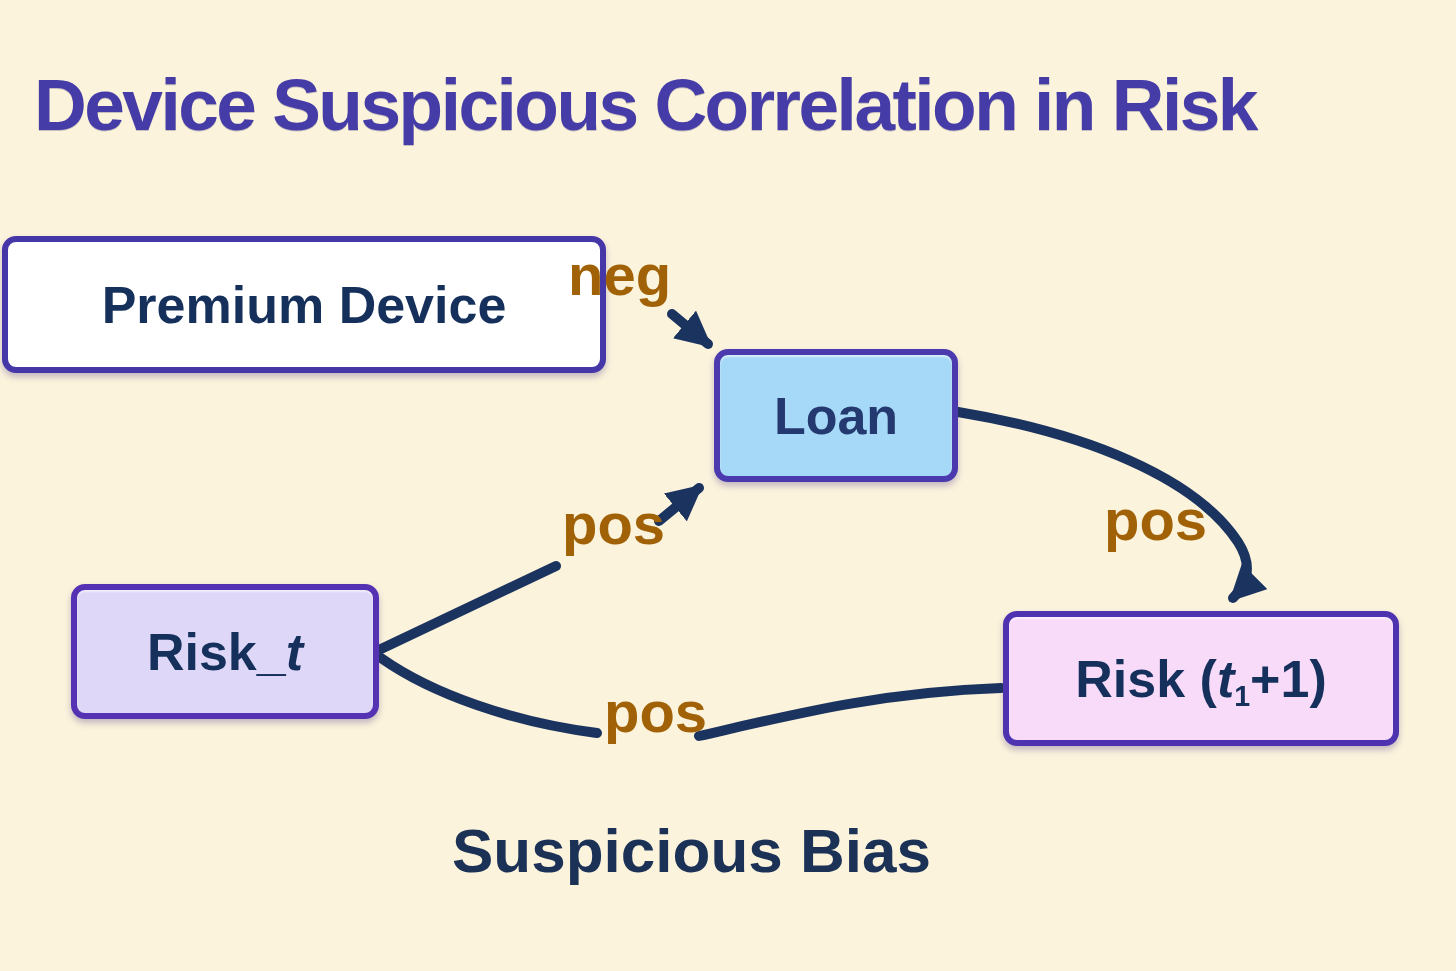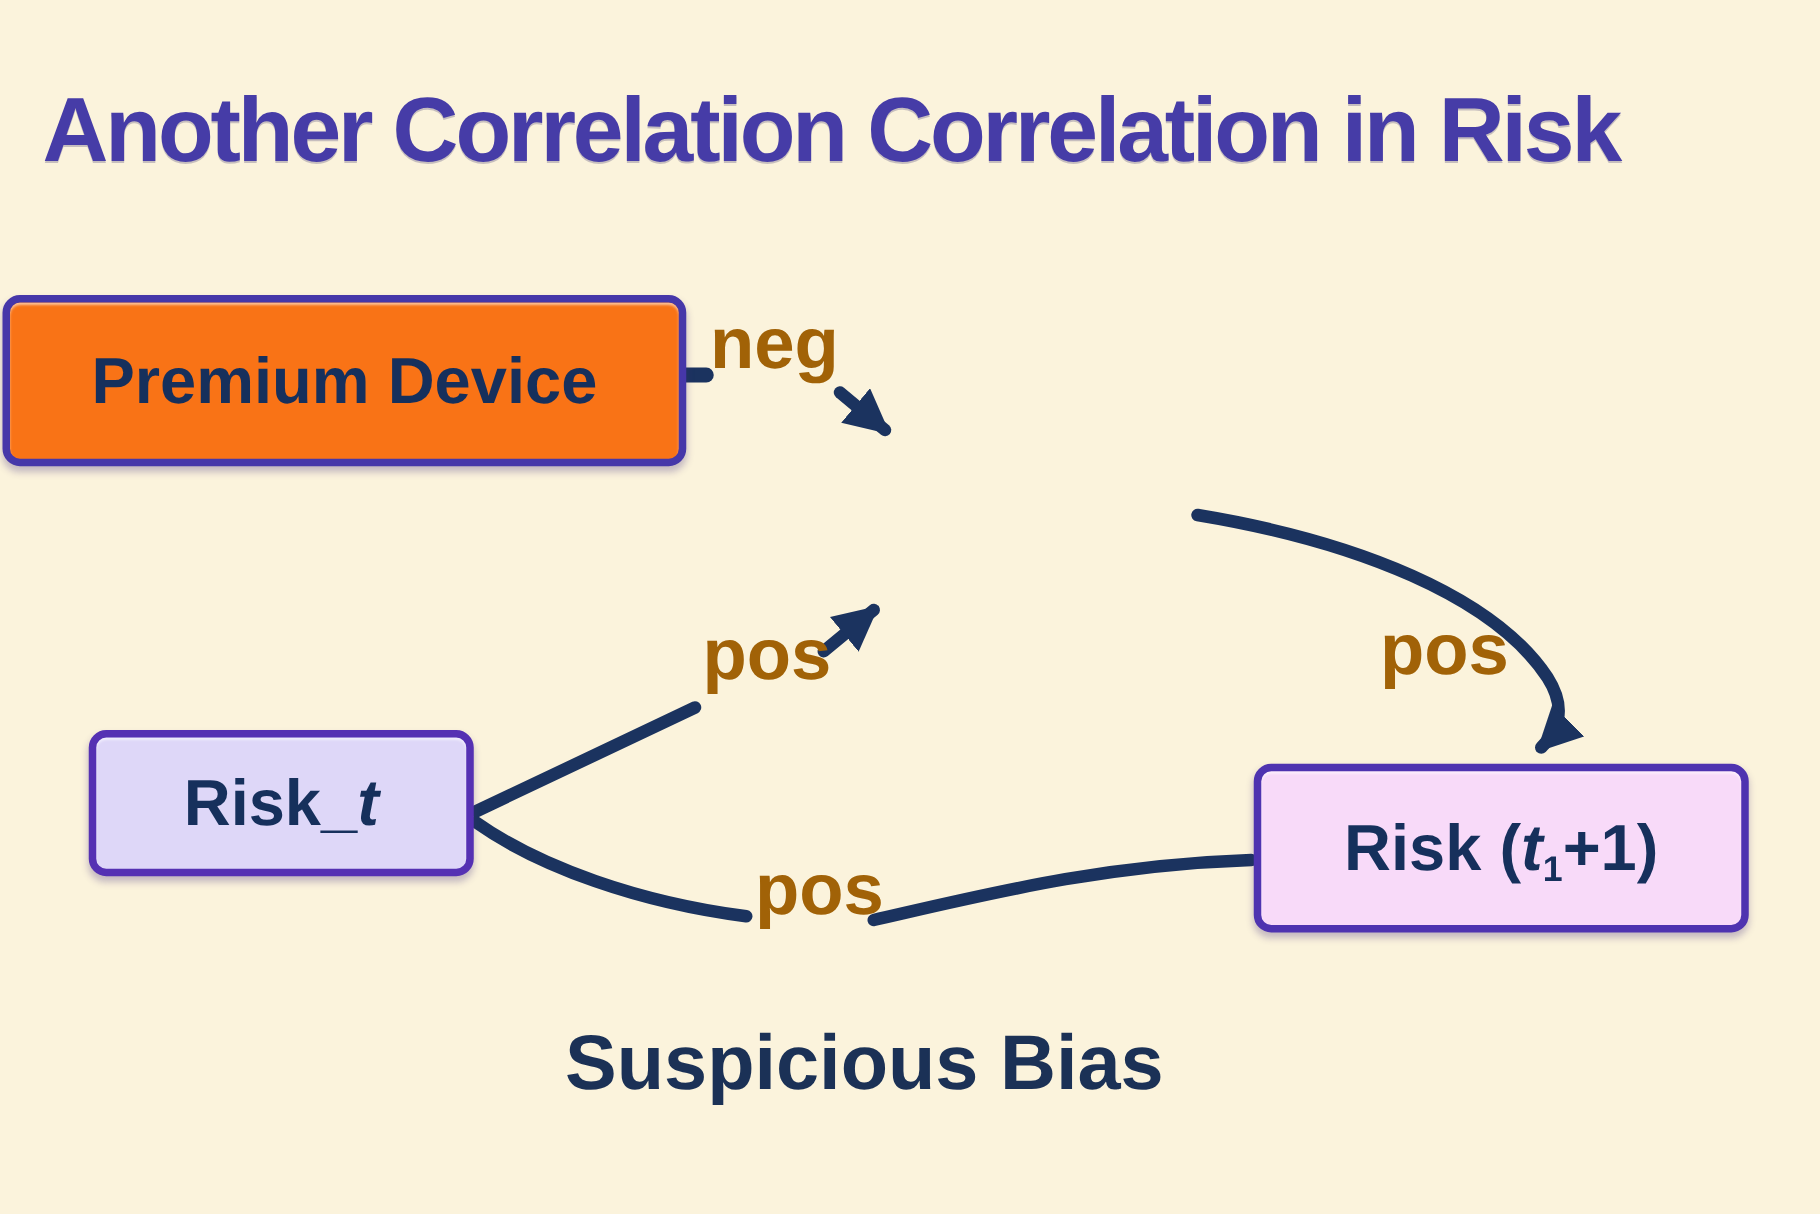--- a/index.html
+++ b/index.html
@@ -38,23 +38,23 @@
     display: flex;
     align-items: center;
     justify-content: center;
     font-size: 52px;
     font-weight: 700;
     color: #16305c;
     box-shadow: 0 4px 6px rgba(70,50,130,0.30), inset 0 2px 2px rgba(255,255,255,0.55);
     white-space: nowrap;
     line-height: 1;
   }
-  .node-premium { left: 2px;    top: 236px; width: 547px; height: 137px; background: #f97316; border-color: #4637a9; }
+  .node-premium { left: 2px;    top: 236px; width: 604px; height: 137px; background: #ffffff; border-color: #4637a9; }
   .node-loan    { left: 714px;  top: 349px; width: 244px; height: 133px; background: #a6d9f7; border-color: #4a3aae; color: #24396f; }
-  .node-riskt   { left: 71px;   top: 584px; width: 308px; height: 117px; background: #ded7f8; border-color: #5531b3; justify-content: center; }
+  .node-riskt   { left: 71px;   top: 584px; width: 308px; height: 135px; background: #ded7f8; border-color: #5531b3; justify-content: center; }
   .node-riskt1  { left: 1003px; top: 611px; width: 396px; height: 135px; background: #f8daf9; border-color: #4e33b0; }
   .node i { font-style: italic; }
   .sub { font-size: 0.55em; vertical-align: baseline; position: relative; top: 0.32em; }
   .edge-label {
     position: absolute;
     font-size: 58px;
     font-weight: 700;
     color: #a16207;
     line-height: 1;
     white-space: nowrap;
@@ -72,21 +72,21 @@
     color: #1b3156;
     line-height: 1;
     white-space: nowrap;
   }
 </style>
 </head>
 <body>
 
 <div class="canvas">
 
-  <h1 class="title">Another Correlation Correlation in Risk</h1>
+  <h1 class="title">Device Suspicious Correlation in Risk</h1>
 
   <svg class="edges-layer" width="1456" height="971" viewBox="0 0 1456 971" xmlns="http://www.w3.org/2000/svg">
     <defs>
       <marker id="ah" viewBox="0 0 10 10" refX="8.5" refY="5" markerWidth="3.6" markerHeight="3.6" orient="auto-start-reverse">
         <path d="M0 0 L10 5 L0 10 z" fill="#1b335f"></path>
       </marker>
     </defs>
     <g stroke="#1b335f" fill="none" stroke-linecap="round" stroke-linejoin="round">
       <path d="M 527 300 H 565" stroke-width="12"></path>
       <path d="M 672 314 L 708 344" stroke-width="10" marker-end="url(#ah)"></path>
@@ -95,20 +95,23 @@
       <path d="M 958 412 C 1085 433 1195 477 1238 542 C 1252 564 1249 582 1233 598" stroke-width="10" marker-end="url(#ah)"></path>
       <path d="M 381 658 C 432 694 512 722 597 733" stroke-width="10"></path>
       <path d="M 699 736 C 791 715 881 692 1001 688" stroke-width="10"></path>
     </g>
   </svg>
 
   <div class="node node-premium">
     <span>Premium Device</span>
   </div>
 
+  <div class="node node-loan">
+    <span>Loan</span>
+  </div>
 
   <div class="node node-riskt">
     <span><span>Risk_</span><i>t</i></span>
   </div>
 
   <div class="node node-riskt1">
     <span><span>Risk (</span><i>t</i><span class="sub">1</span><span>+1)</span></span>
   </div>
 
   <span class="edge-label lbl-neg">neg</span>

